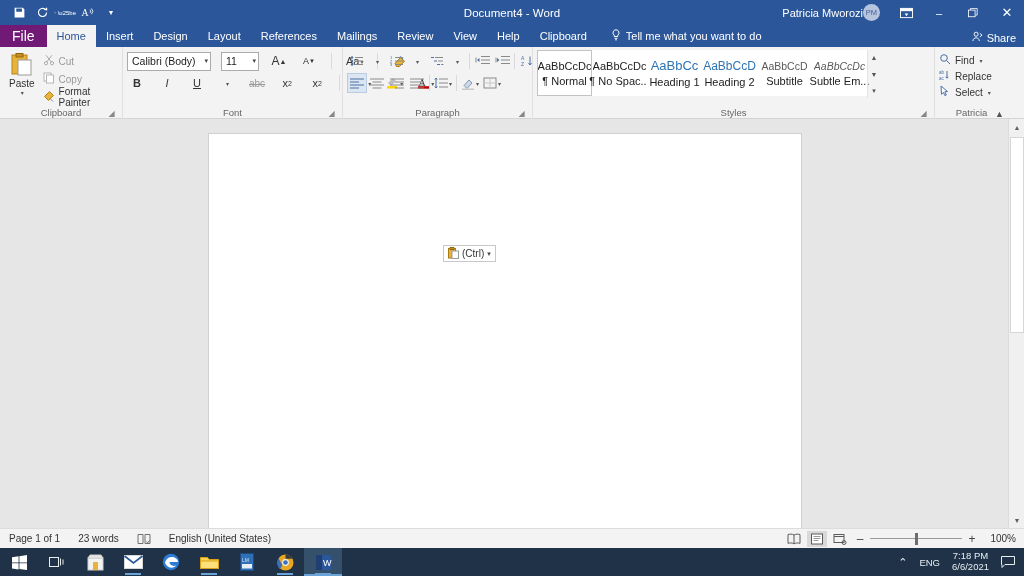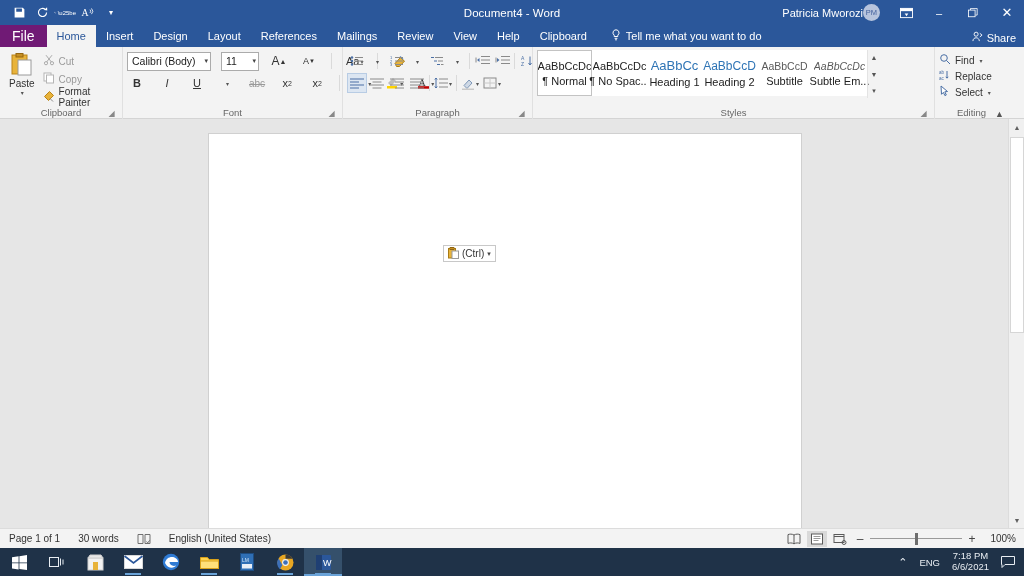--- a/index.html
+++ b/index.html
@@ -622,21 +622,21 @@
               <svg width="12" height="12" viewBox="0 0 12 12">
                   <path d="M2 1l6.5 5.5-2.7.3 1.5 3.2-1.4.6-1.5-3.2-1.9 1.9z" fill="#fff" stroke="#4a6fa5"></path>
                 </svg>
             </span>
             <span>Select</span>
             <span class="mini-caret">▾</span>
           </div>
         </div>
       </div>
       <div class="group-label">
-        <span>Editing</span>
+        <span>Patricia</span>
       </div>
       <span class="collapse-ribbon">▲</span>
     </div>
   </div>
 
   <div class="docarea">
     <div class="page">
       <div class="paste-opts">
         <span>
           <svg width="11" height="12" viewBox="0 0 11 12">
@@ -652,21 +652,21 @@
   </div>
 
   <div class="vscroll">
     <div class="arrow">▲</div>
     <div class="thumb"></div>
     <div class="arrow bottom">▼</div>
   </div>
 
   <div class="statusbar">
     <div class="sb-item">Page 1 of 1</div>
-    <div class="sb-item">30 words</div>
+    <div class="sb-item">23 words</div>
     <div class="sb-item">
       <svg width="14" height="12" viewBox="0 0 14 12">
           <path d="M1 1.5h5v9H1zM8 1.5h5v9H8z" fill="none" stroke="#707070"></path>
           <path d="M9.5 8.5l1.2 1.4 2-2.6" fill="none" stroke="#707070"></path>
         </svg>
     </div>
     <div class="sb-item">English (United States)</div>
     <div class="sb-right">
       <div class="view-btn">
         <svg width="14" height="12" viewBox="0 0 14 12">

